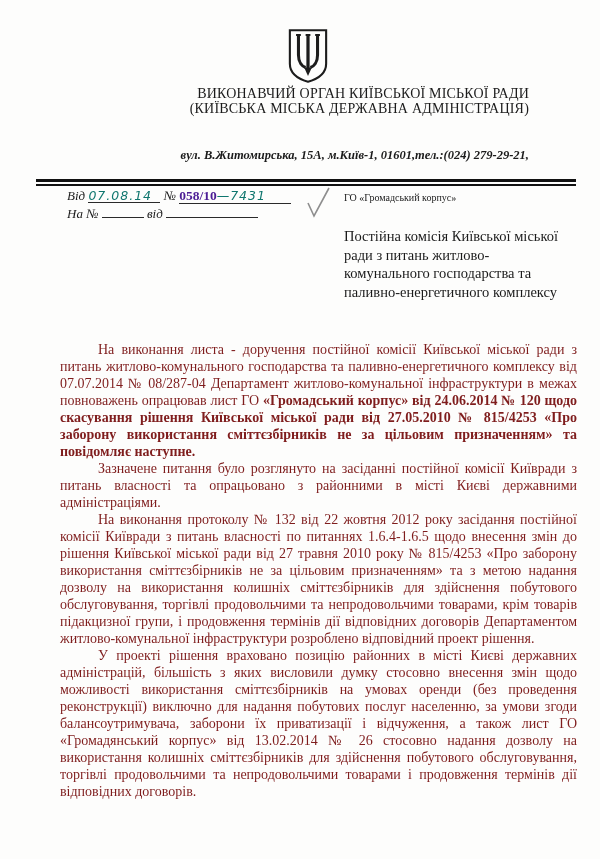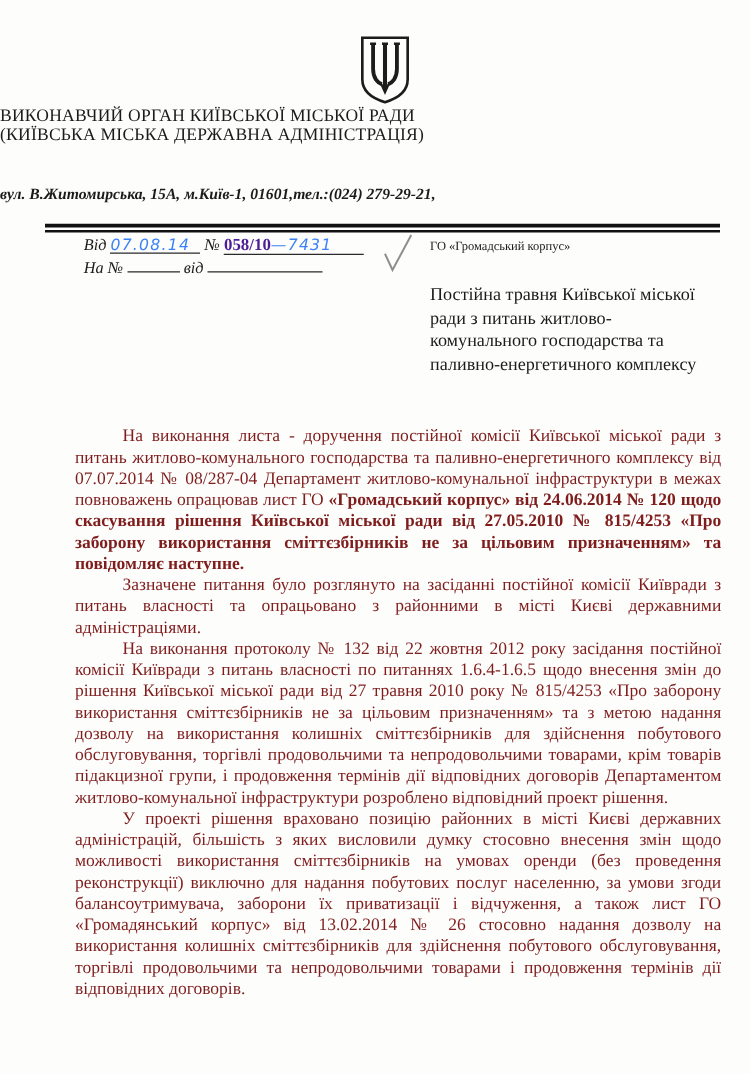--- a/index.html
+++ b/index.html
@@ -5,37 +5,37 @@
   html, body { margin: 0; padding: 0; background: #ffffff; }
   .page {
     position: relative;
     width: 600px;
     height: 859px;
     background: #fdfdfc;
     font-family: "Liberation Serif", serif;
     color: #1b1b1b;
     overflow: hidden;
   }
-  .centered { position: absolute; left: 0; width: 517px; text-align: left; }
+  .centered { position: absolute; left: 0; width: 517px; text-align: right; padding-left: 12px; }
   .org-line { font-size: 14px; letter-spacing: 0.2px; }
   .dept-line { font-size: 14px; font-weight: bold; word-spacing: 9px; letter-spacing: 0.3px; }
   .addr-line { font-size: 12.5px; font-style: italic; font-weight: bold; }
   .emblem { position: absolute; left: 287px; top: 28px; }
   .rule {
     position: absolute; left: 36px; top: 179px; width: 540px; height: 7px;
     border-top: 3px solid #111; border-bottom: 2px solid #111;
     box-sizing: border-box;
   }
   .ref-block { position: absolute; left: 67px; top: 188px; font-size: 13px; font-style: italic; }
   .ref-row { height: 15px; white-space: nowrap; }
   .uline { display: inline-block; border-bottom: 1px solid #2a2a2a; text-align: left; }
   .hand {
     font-family: "DejaVu Sans", sans-serif;
     font-style: italic;
-    color: #3b82f6;
+    color: #0f766e;
     font-size: 12.5px;
     letter-spacing: 1px;
     text-align: right;
   }
   .printed-num { font-style: normal; font-weight: bold; font-size: 13.5px; color: #4c1d95; }
   .blank1 { width: 42px; height: 12px; }
   .blank2 { width: 92px; height: 12px; }
   .date-cell { width: 72px; height: 14px; }
   .num-cell { width: 112px; height: 15px; }
   .check-mark { position: absolute; left: 306px; top: 186px; }
@@ -91,21 +91,21 @@
   </div>
 
   <div class="check-mark">
     <svg width="26" height="32" viewBox="0 0 26 32">
       <path d="M2 17 L8 30 L23 2" fill="none" stroke="#8e8e8e" stroke-width="1.6"></path>
     </svg>
   </div>
 
   <div class="recipient-name">ГО «Громадський корпус»</div>
 
-  <div class="committee">Постійна травня Київської міської ради з питань житлово-комунального господарства та паливно-енергетичного комплексу</div>
+  <div class="committee">Постійна комісія Київської міської ради з питань житлово-комунального господарства та паливно-енергетичного комплексу</div>
 
   <div class="body-text">
     <p><span>На виконання листа - доручення постійної комісії Київської міської ради з питань житлово-комунального господарства та паливно-енергетичного комплексу від 07.07.2014 № 08/287-04 Департамент житлово-комунальної інфраструктури в межах повноважень опрацював лист ГО </span><span class="b">«Громадський корпус» від 24.06.2014 № 120 щодо скасування рішення Київської міської ради від 27.05.2010 № 815/4253 «Про заборону використання сміттєзбірників не за цільовим призначенням» та повідомляє наступне.</span></p>
     <p>Зазначене питання було розглянуто на засіданні постійної комісії Київради з питань власності та опрацьовано з районними в місті Києві державними адміністраціями.</p>
     <p>На виконання протоколу № 132 від 22 жовтня 2012 року засідання постійної комісії Київради з питань власності по питаннях 1.6.4-1.6.5 щодо внесення змін до рішення Київської міської ради від 27 травня  2010 року № 815/4253 «Про заборону використання сміттєзбірників не за цільовим призначенням» та з метою надання дозволу на використання колишніх сміттєзбірників для здійснення побутового обслуговування, торгівлі продовольчими та непродовольчими товарами, крім товарів підакцизної групи, і продовження термінів дії відповідних договорів Департаментом житлово-комунальної інфраструктури розроблено відповідний проект рішення.</p>
     <p>У проекті рішення враховано позицію районних в місті Києві державних адміністрацій, більшість з яких висловили думку стосовно внесення змін щодо можливості використання сміттєзбірників на умовах оренди (без проведення реконструкції) виключно для надання побутових послуг населенню, за умови згоди балансоутримувача, заборони їх приватизації і відчуження, а також лист ГО «Громадянський корпус» від 13.02.2014 № 26 стосовно надання дозволу на використання колишніх сміттєзбірників для здійснення побутового обслуговування, торгівлі продовольчими та непродовольчими товарами і продовження термінів дії відповідних договорів.</p>
   </div>
 
 </div>
 

